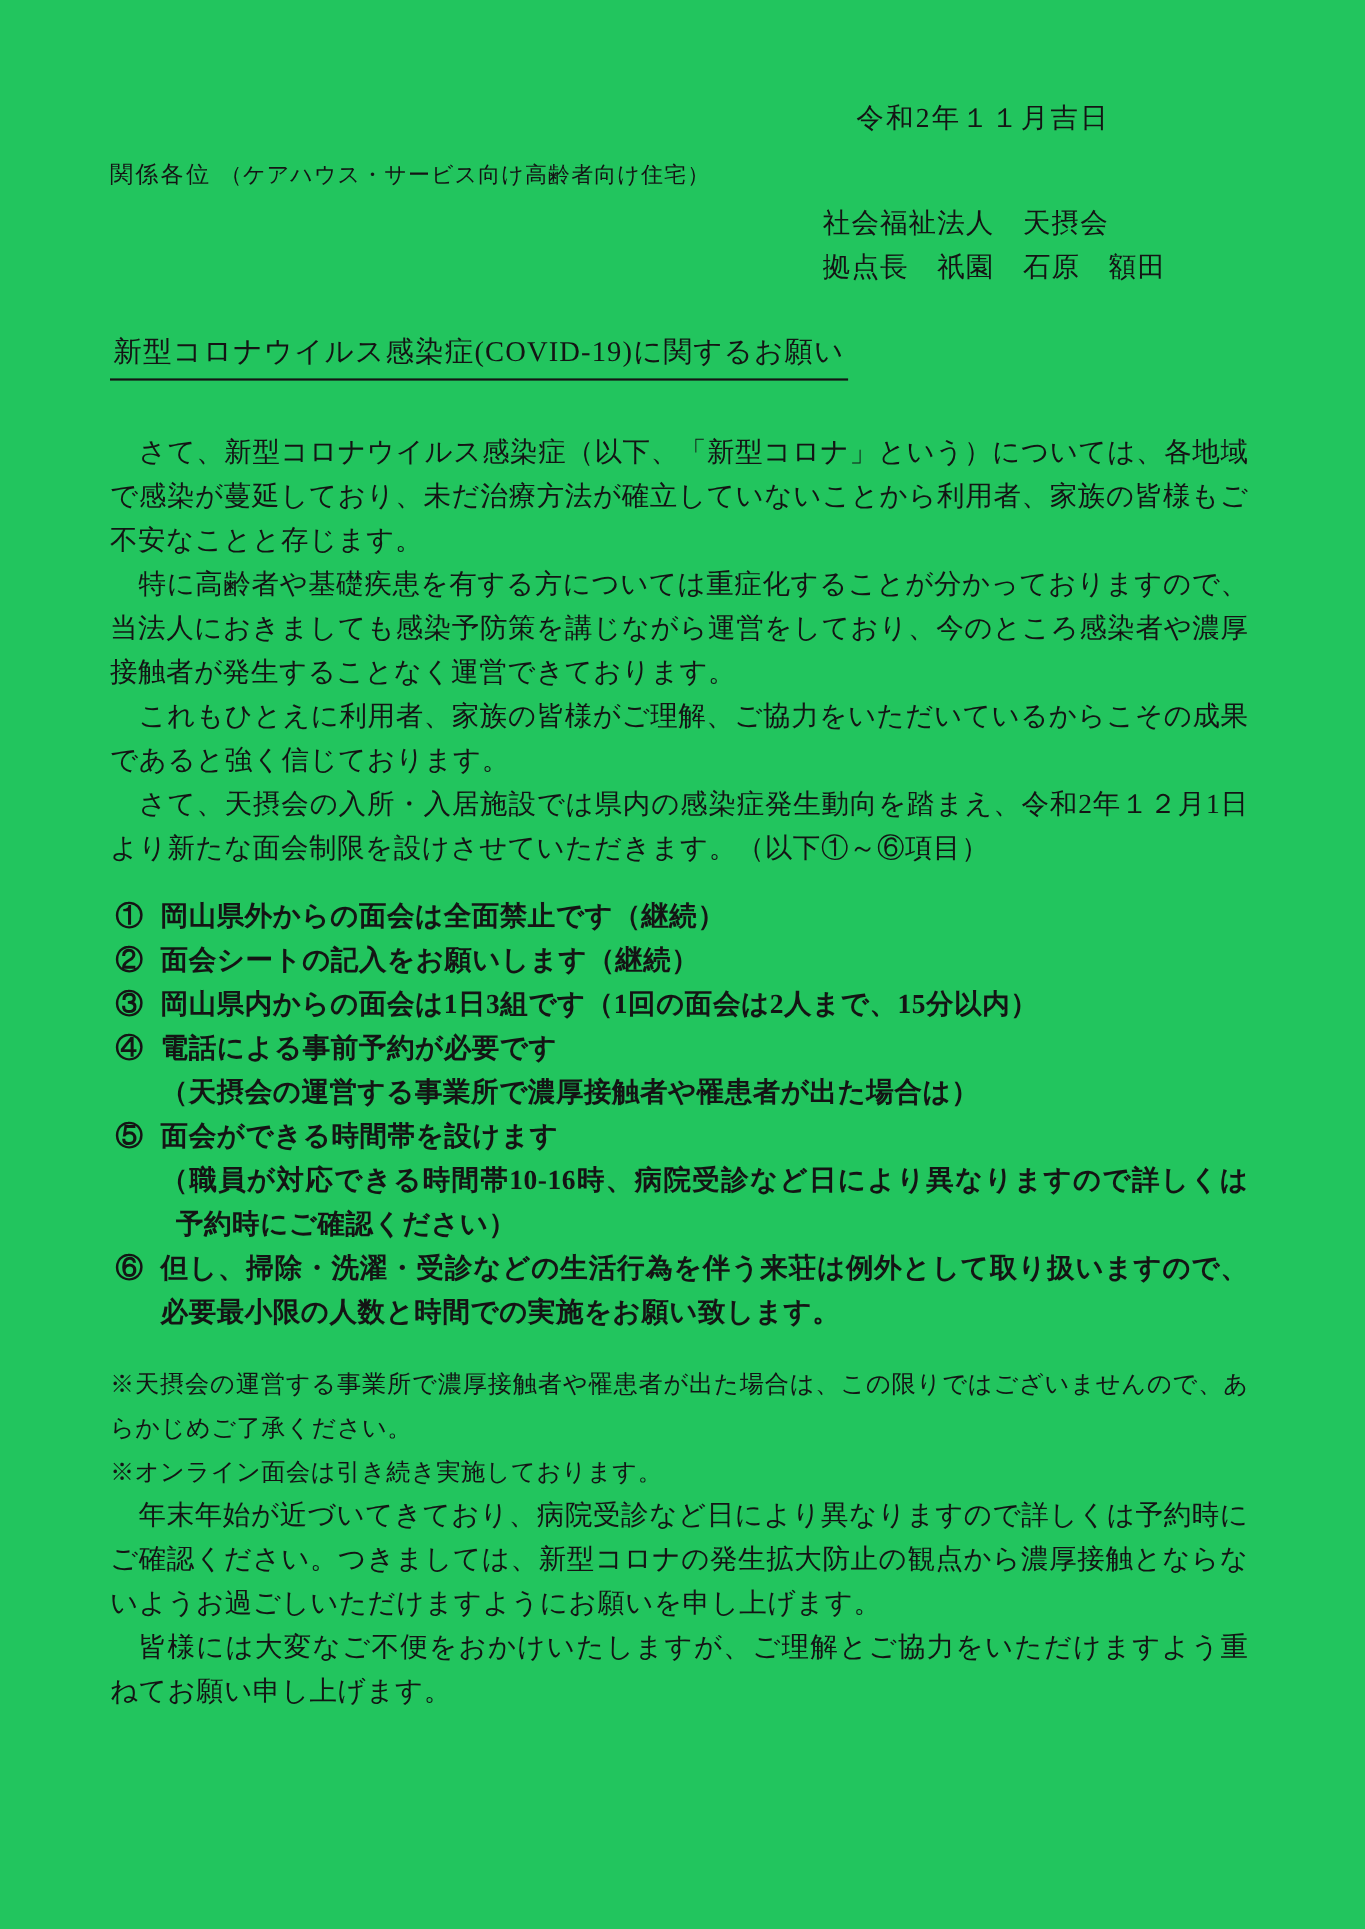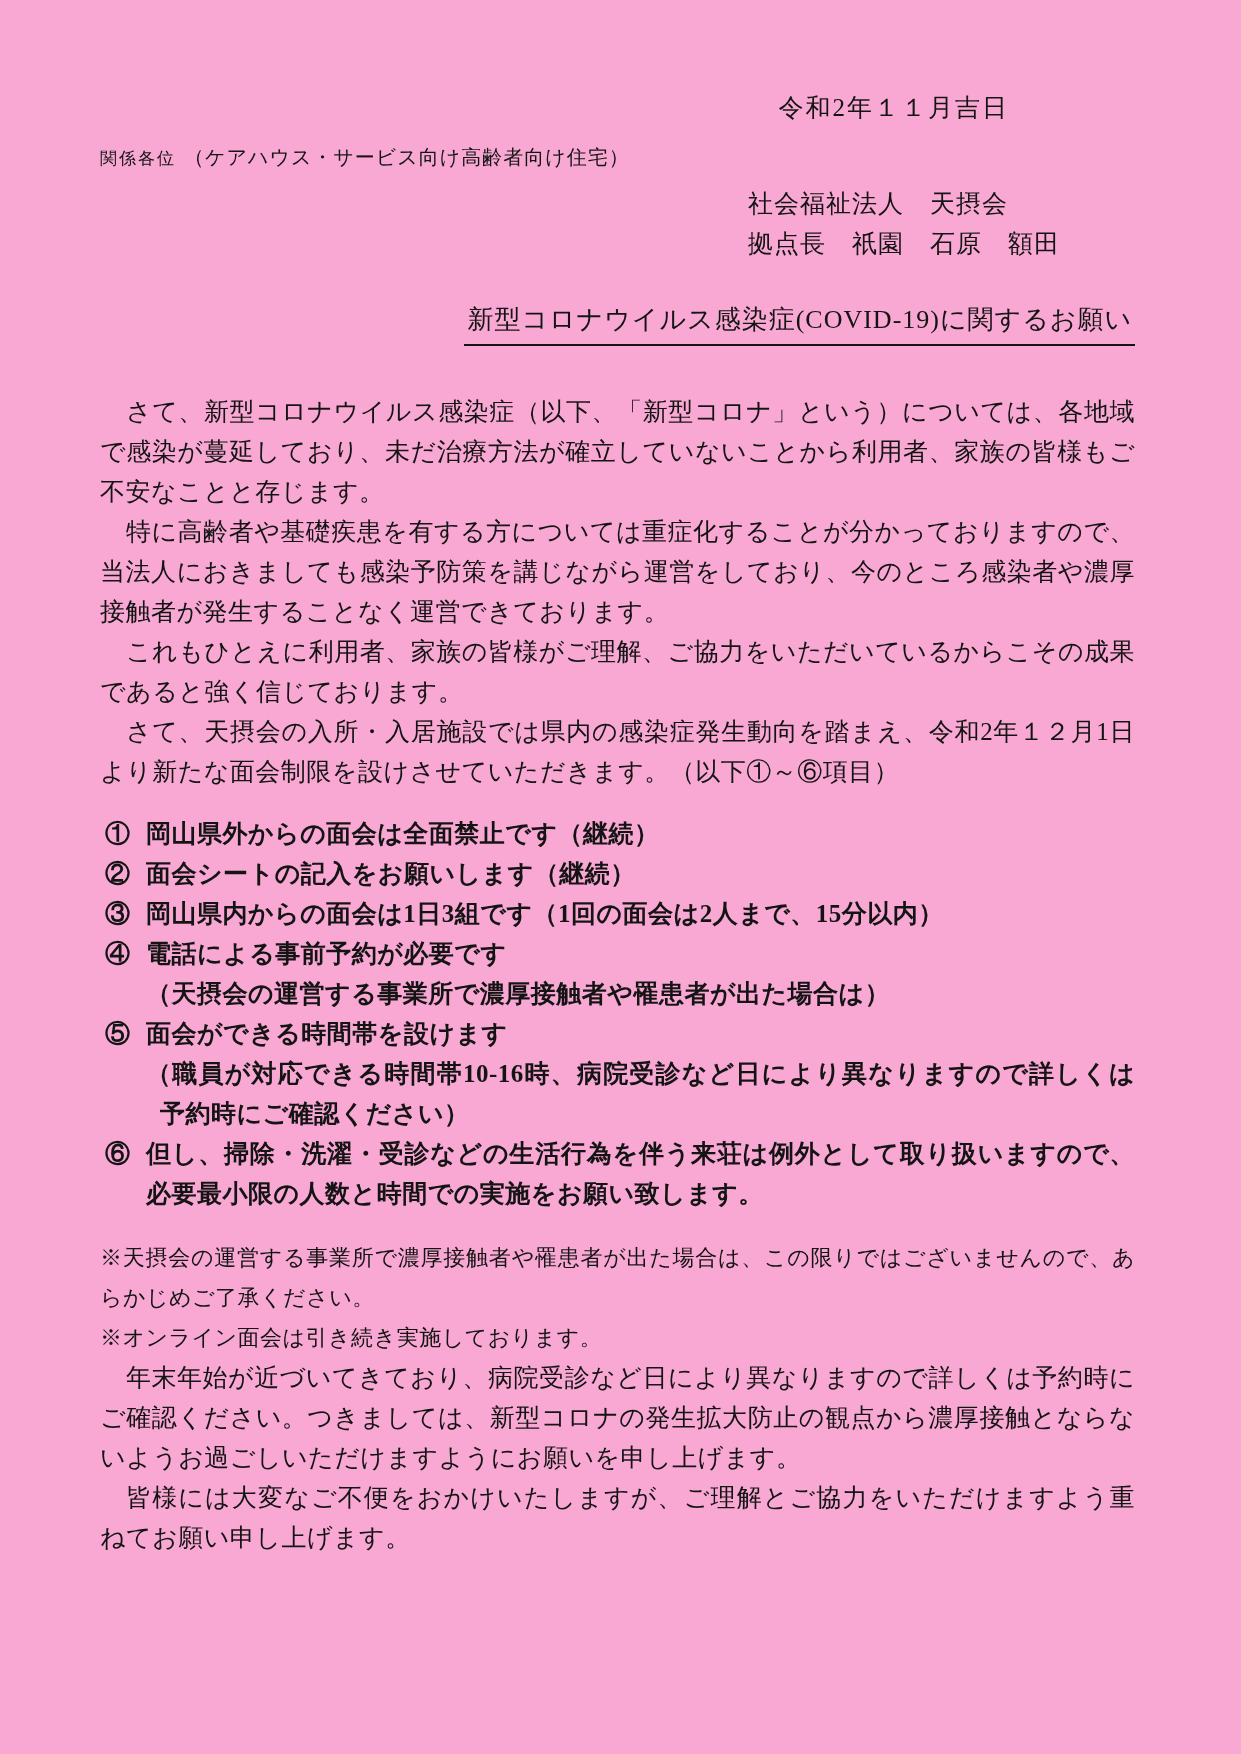--- a/index.html
+++ b/index.html
@@ -6,55 +6,55 @@
     margin: 0;
     padding: 0;
     background: #ffffff;
   }
   .page {
     position: relative;
     width: 1241px;
     height: 1754px;
     box-sizing: border-box;
     padding: 88px 106px 40px 100px;
-    background: #f9a8d4;
+    background: #22c55e;
     color: #141414;
     font-family: "Liberation Serif", "DejaVu Serif", serif;
     overflow: hidden;
   }
   .date {
     font-size: 25px;
     line-height: 40px;
     text-align: right;
     padding-right: 126px;
     letter-spacing: 2px;
   }
   .recipient-line {
     margin-top: 16px;
     height: 40px;
     white-space: nowrap;
   }
   .recipient {
-    font-size: 17px;
+    font-size: 21px;
     letter-spacing: 2px;
   }
   .recipient-note {
     font-size: 20px;
     margin-left: 8px;
     letter-spacing: 1px;
   }
   .sender {
     margin-left: 648px;
     font-size: 25px;
     line-height: 40px;
     letter-spacing: 1px;
   }
   .title {
     margin: 36px 0 46px 0;
-    text-align: right;
+    text-align: left;
     font-size: 26px;
     line-height: 40px;
     font-weight: normal;
   }
   .title-text {
     display: inline-block;
     padding: 0 3px 4px 3px;
     border-bottom: 2px solid #141414;
     letter-spacing: 1px;
   }

